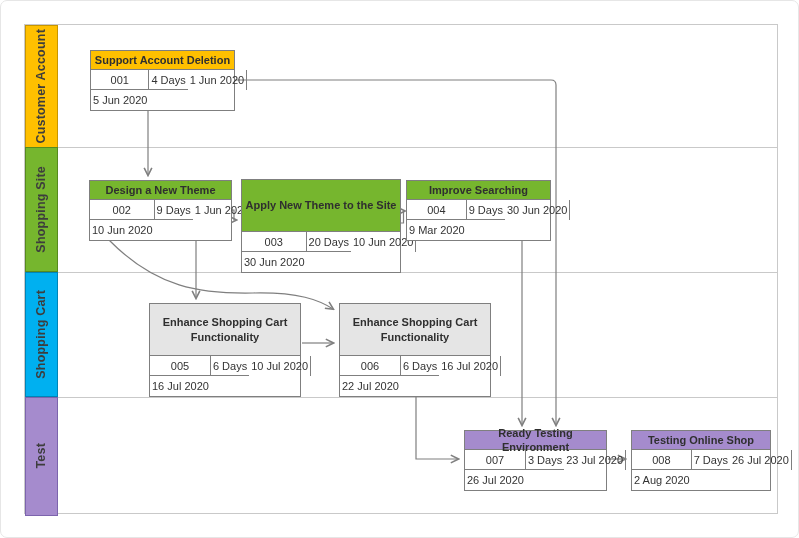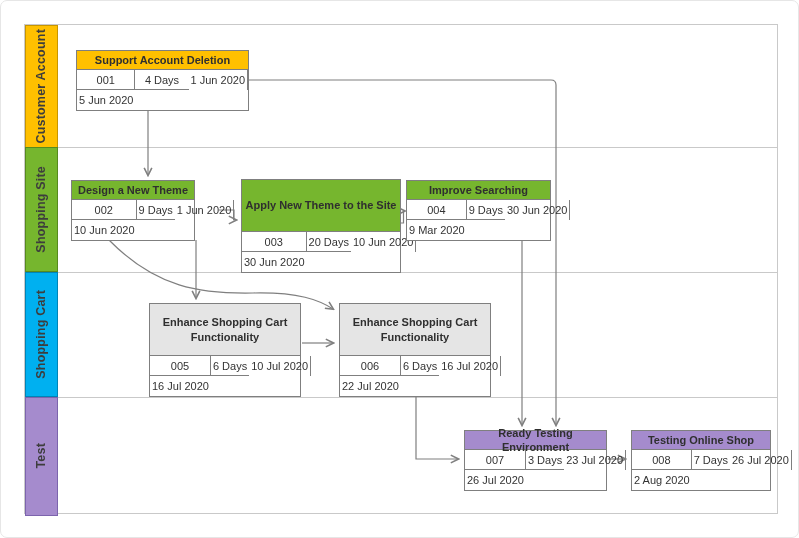--- a/index.html
+++ b/index.html
@@ -111,31 +111,31 @@
       <path d="M400,222 L402.5,222 L402.5,210 L403.5,210" marker-end="url(#arr)"></path>
       <path d="M195,239 L195,297" marker-end="url(#arr)"></path>
       <path d="M108,239 C155,287 200,293 252,292 C298,291 318,299 332,308" marker-end="url(#arr)"></path>
       <path d="M301,342 L332,342" marker-end="url(#arr)"></path>
       <path d="M415,378 L415,458 L457,458" marker-end="url(#arr)"></path>
       <path d="M521,239 L521,424" marker-end="url(#arr)"></path>
       <path d="M607,458 L624,458" marker-end="url(#arr)"></path>
     </g>
   </svg>
 
-  <div class="task" style="left:75px;top:49px;width:173px">
+  <div class="task" style="left:89px;top:49px;width:145px">
     <div class="task-title t1 hdr-orange">Support Account Deletion</div>
     <div class="task-cells">
       <div class="cell r1 c1">001</div>
       <div class="cell r1">4 Days</div>
       <div class="cell c1">1 Jun 2020</div>
       <div class="cell">5 Jun 2020</div>
     </div>
   </div>
 
-  <div class="task" style="left:70px;top:179px;width:124px">
+  <div class="task" style="left:88px;top:179px;width:143px">
     <div class="task-title t1 hdr-green">Design a New Theme</div>
     <div class="task-cells">
       <div class="cell r1 c1">002</div>
       <div class="cell r1">9 Days</div>
       <div class="cell c1">1 Jun 2020</div>
       <div class="cell">10 Jun 2020</div>
     </div>
   </div>
 
   <div class="task" style="left:240px;top:178px;width:160px">

